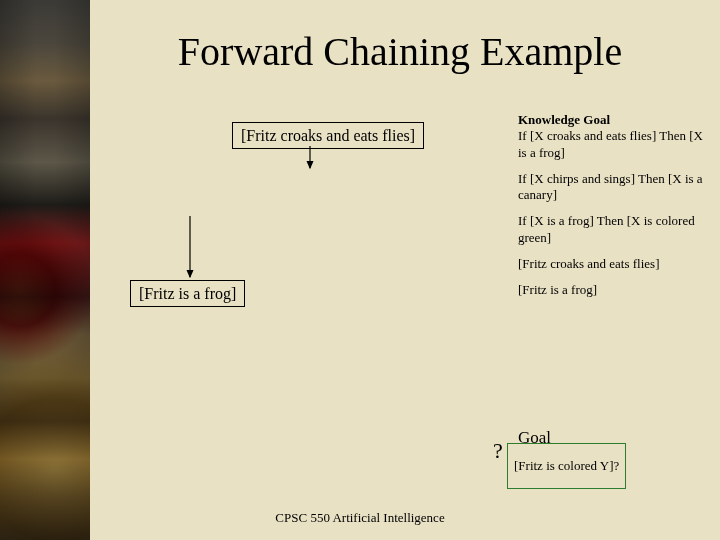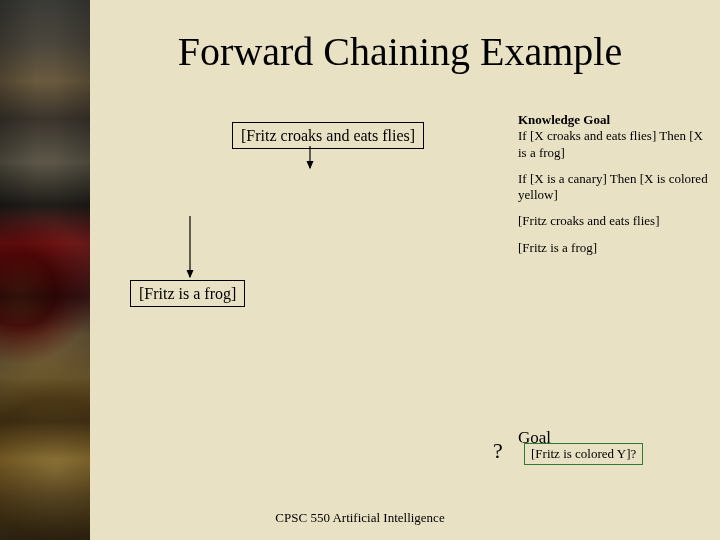--- a/index.html
+++ b/index.html
@@ -87,24 +87,24 @@
   }
   .goal-label {
     position: absolute;
     left: 518px;
     top: 428px;
     font-size: 17px;
     font-weight: normal;
   }
   .goal-box {
     position: absolute;
-    left: 524px;
+    left: 507px;
     top: 443px;
     font-size: 13px;
-    padding: 2px 6px;
+    padding: 14px 6px;
   }
   .qmark {
     position: absolute;
     left: 493px;
     top: 438px;
     font-size: 22px;
   }
   .footer {
     position: absolute;
     left: 0;
@@ -136,22 +136,24 @@
 
     <path d="M 310 146 L 310 168" stroke="#000" stroke-width="1.2" fill="none" marker-end="url(#ah)"></path>
 
     <path d="M 190 216 L 190 277" stroke="#000" stroke-width="1.2" fill="none" marker-end="url(#ah)"></path>
   </svg>
 
   <div class="kb">
     <div class="hdr">Knowledge Goal</div>
     <div class="p">If [X croaks and eats flies]
 Then [X is a frog]</div>
-    <div class="p">If [X is a canary]
-Then [X is colored yellow]</div>
+    <div class="p">If [X chirps and sings]
+Then [X is a canary]</div>
+    <div class="p">If [X is a frog]
+Then [X is colored green]</div>
     <div class="p">[Fritz croaks and eats flies]</div>
     <div class="p">[Fritz is a frog]</div>
   </div>
 
   <div class="goal-label">Goal</div>
   <div class="box green goal-box">[Fritz is colored Y]?</div>
   <div class="qmark">?</div>
 
   <div class="footer">CPSC 550 Artificial Intelligence</div>
 

